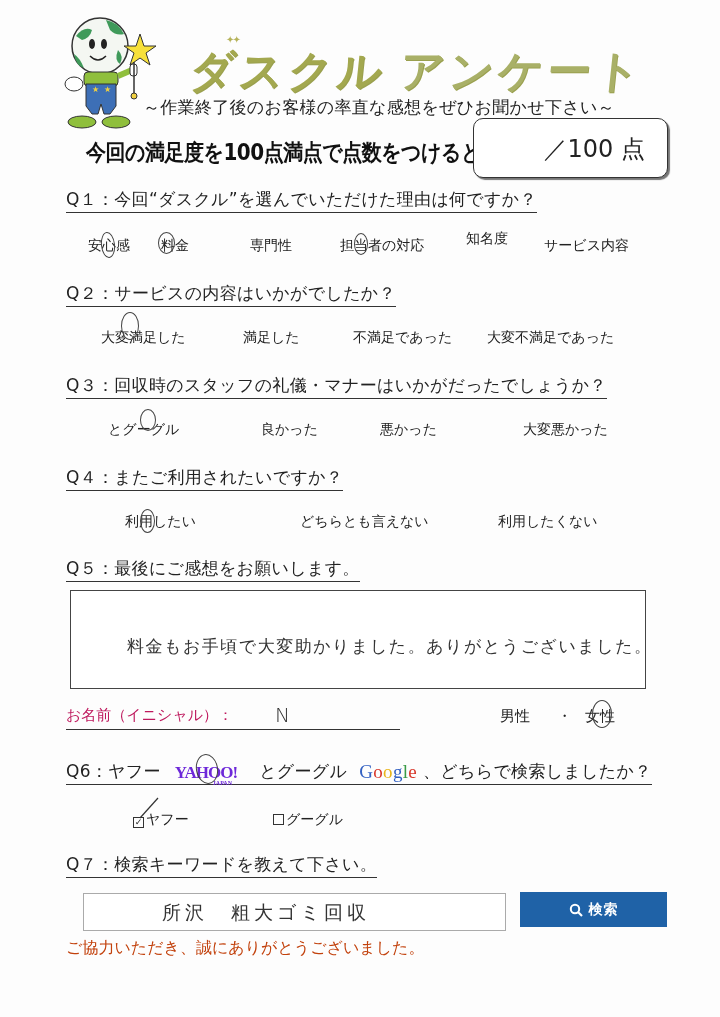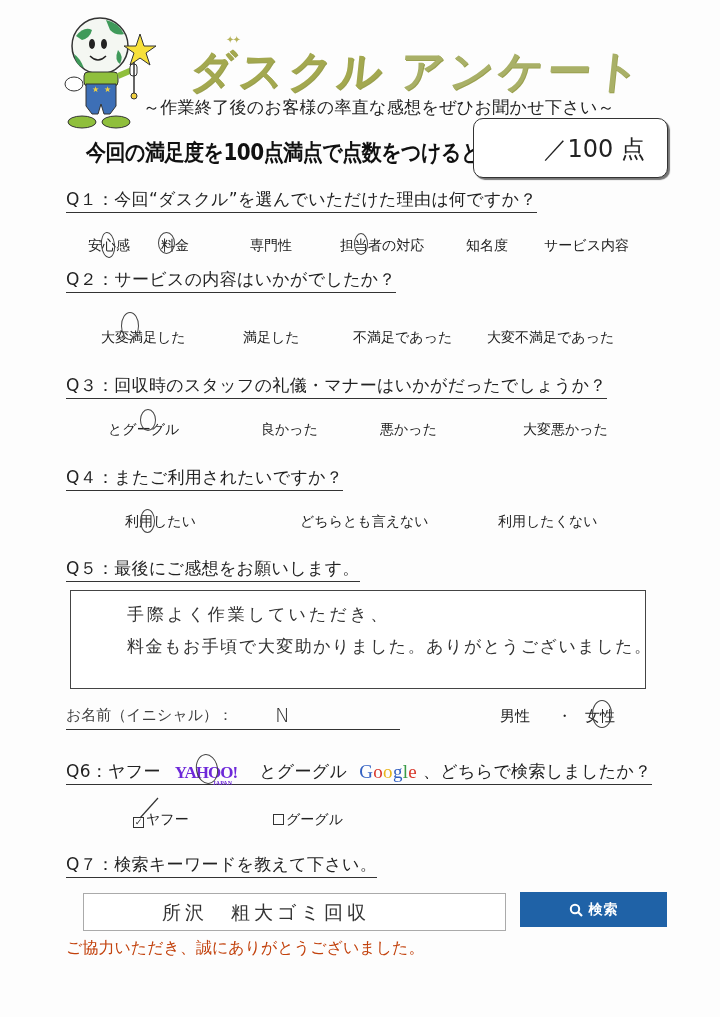--- a/index.html
+++ b/index.html
@@ -21,21 +21,21 @@
 
   
   .q { left: 66px; font-size: 17px; color: #222; white-space: nowrap; border-bottom: 1.2px solid #333; padding-bottom: 1px; letter-spacing: 0.3px; }
   .opt { font-size: 14px; color: #222; white-space: nowrap; }
   .circle { position: absolute; border: 1px solid #444; border-radius: 50%; pointer-events: none; }
 
   .comment-box { left: 70px; top: 590px; width: 576px; height: 99px; border: 1.3px solid #444; background: #fff; }
   .hand { font-family: "DejaVu Sans", sans-serif; color: #333; font-size: 17px; white-space: nowrap; letter-spacing: 3px; font-weight: 300; }
   .hand-line { position: absolute; left: 56px; }
 
-  .name-label { left: 66px; top: 706px; font-size: 15px; color: #404040; white-space: nowrap; }
+  .name-label { left: 66px; top: 706px; font-size: 15px; color: #be185d; white-space: nowrap; }
   .name-line { left: 66px; top: 729px; width: 334px; border-bottom: 1.2px solid #333; }
   .name-value { left: 275px; top: 703px; font-size: 20px; color: #333; font-weight: 300; }
   .gender { top: 707px; font-size: 15px; color: #222; white-space: nowrap; }
 
   .yahoo { font-family: "Liberation Serif", serif; color: #6d28d9; font-weight: bold; font-size: 17px; letter-spacing: -1px; display: inline-block; position: relative; vertical-align: bottom; }
   .yahoo small { position: absolute; left: 38px; top: 17px; font-size: 6px; letter-spacing: 0; font-weight: bold; }
   .google { font-family: "Liberation Serif", serif; font-size: 19px; display: inline-block; vertical-align: bottom; }
   .g-b { color: #3361c2; } .g-r { color: #d8372a; } .g-y { color: #e9b51a; } .g-g { color: #3a9b47; }
 
   .checkbox { display: inline-block; width: 11px; height: 11px; border: 1px solid #333; vertical-align: -1px; margin-right: 2px; position: relative; font-size: 9px; line-height: 9px; text-align: center; }
@@ -87,24 +87,24 @@
 </div>
 
 <div class="abs q" style="top:188px;">Q１：今回“ダスクル”を選んでいただけた理由は何ですか？</div>
 <div class="abs opt" style="left:88px; top:237px;">安心感</div>
 <div class="circle" style="left:101px; top:232px; width:14px; height:26px; transform:rotate(-6deg);"></div>
 <div class="abs opt" style="left:161px; top:237px;">料金</div>
 <div class="circle" style="left:158px; top:232px; width:17px; height:22px;"></div>
 <div class="abs opt" style="left:250px; top:237px;">専門性</div>
 <div class="abs opt" style="left:340px; top:237px;">担当者の対応</div>
 <div class="circle" style="left:354px; top:233px; width:14px; height:22px;"></div>
-<div class="abs opt" style="left:466px; top:237px;">知名度</div>
+<div class="abs opt" style="left:466px; top:230px;">知名度</div>
 <div class="abs opt" style="left:544px; top:237px;">サービス内容</div>
 
-<div class="abs q" style="top:268px;text-align:center;">Q２：サービスの内容はいかがでしたか？</div>
+<div class="abs q" style="top:282px;text-align:center;">Q２：サービスの内容はいかがでしたか？</div>
 <div class="abs opt" style="left:101px; top:329px;">大変満足した</div>
 <div class="circle" style="left:121px; top:312px; width:18px; height:28px;"></div>
 <div class="abs opt" style="left:243px; top:329px;">満足した</div>
 <div class="abs opt" style="left:353px; top:329px;">不満足であった</div>
 <div class="abs opt" style="left:487px; top:329px;">大変不満足であった</div>
 
 <div class="abs q" style="top:374px;">Q３：回収時のスタッフの礼儀・マナーはいかがだったでしょうか？</div>
 <div class="abs opt" style="left:108px; top:421px;">とグーグル</div>
 <div class="circle" style="left:140px; top:409px; width:16px; height:22px;"></div>
 <div class="abs opt" style="left:261px; top:421px;">良かった</div>
@@ -112,21 +112,20 @@
 <div class="abs opt" style="left:523px; top:421px;">大変悪かった</div>
 
 <div class="abs q" style="top:466px;">Q４：またご利用されたいですか？</div>
 <div class="abs opt" style="left:125px; top:513px;">利用したい</div>
 <div class="circle" style="left:140px; top:509px; width:15px; height:24px;"></div>
 <div class="abs opt" style="left:300px; top:513px;">どちらとも言えない</div>
 <div class="abs opt" style="left:498px; top:513px;">利用したくない</div>
 
 <div class="abs q" style="top:557px;">Q５：最後にご感想をお願いします。</div>
 <div class="abs comment-box">
-  <div class="hand hand-line" style="top:12px;">手際よく作業していただき、</div>
   <div class="hand hand-line" style="top:44px; letter-spacing:1.5px;">料金もお手頃で大変助かりました。ありがとうございました。</div>
 </div>
 
 <div class="abs name-label">お名前（イニシャル）：</div>
 <div class="abs name-value">N</div>
 <div class="abs name-line"></div>
 <div class="abs gender" style="left:500px;">男性</div>
 <div class="abs gender" style="left:557px;">・</div>
 <div class="abs gender" style="left:585px;">女性</div>
 <div class="circle" style="left:592px; top:700px; width:20px; height:28px;"></div>

